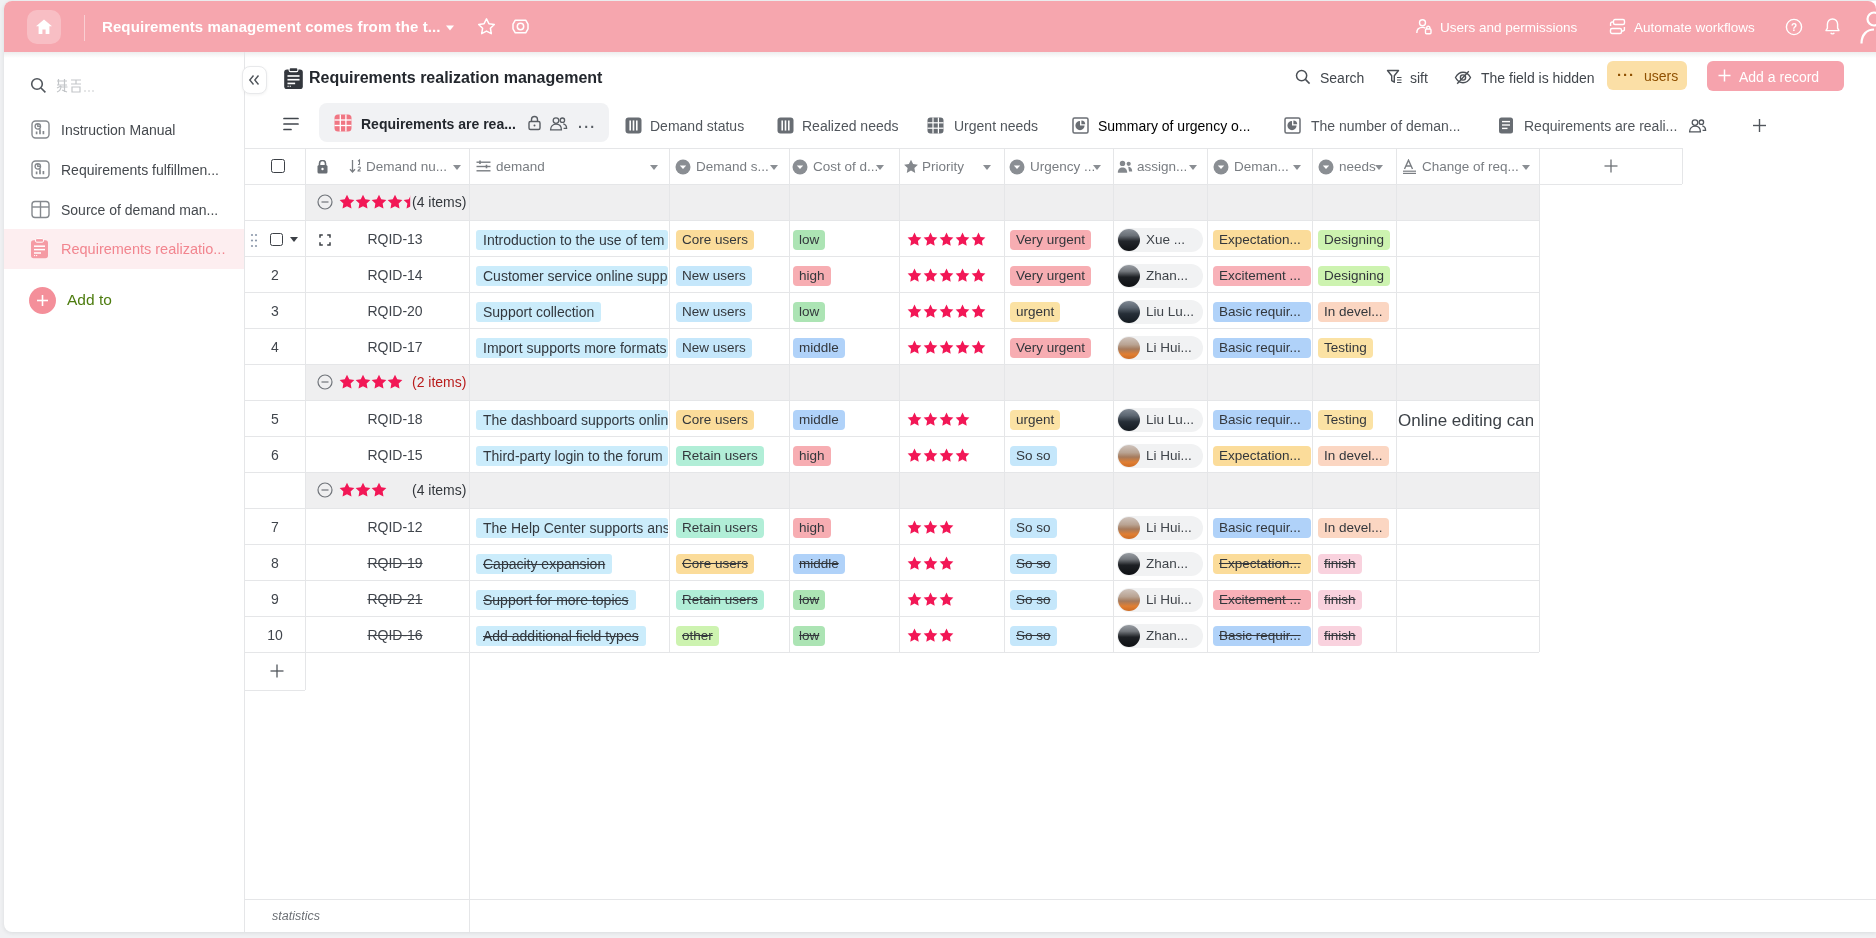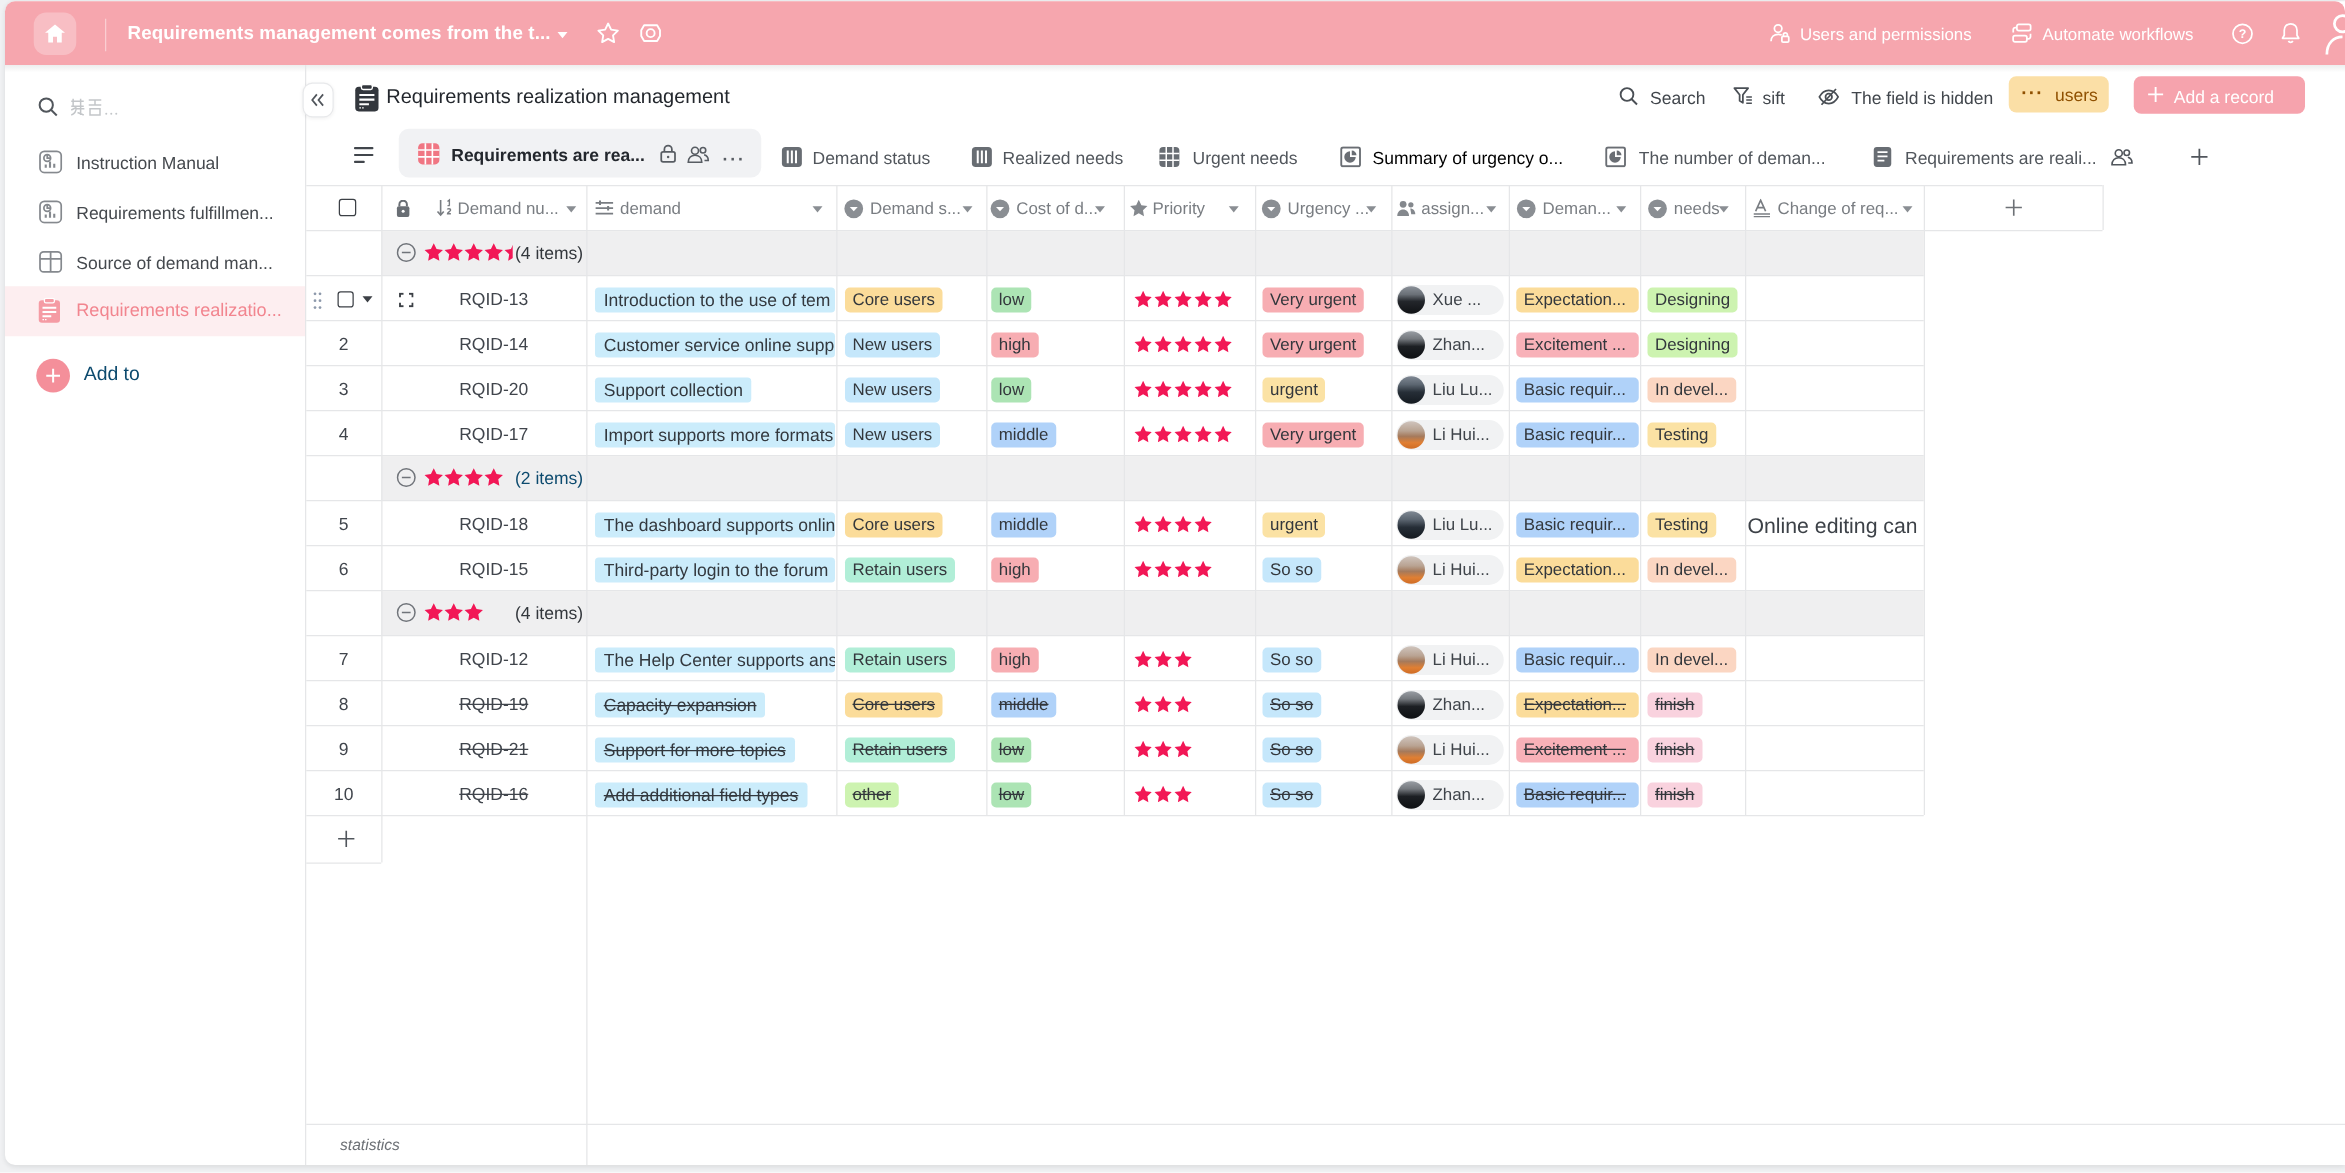--- a/index.html
+++ b/index.html
@@ -117,39 +117,39 @@
     </g>
  <path d="M4 17.6 h4" stroke="#fff" stroke-width="1" stroke-dasharray="1.2 0.8"></path>
 </svg>
 <div class="ab" style="left:61px;top:241px;font-size:14.5px;color:#f2858f;">Requirements realizatio...</div>
 
 <div class="ab" style="left:29px;top:287px;width:27px;height:27px;border-radius:50%;background:#f48f9a;"></div>
 <svg class="ab" style="left:36px;top:294px" width="13" height="13" viewBox="0 0 13 13" stroke="#fff" stroke-width="1.6">
     <line x1="6.5" y1="1" x2="6.5" y2="12"></line>
     <line x1="1" y1="6.5" x2="12" y2="6.5"></line>
   </svg>
-<div class="ab" style="left:67px;top:291px;font-size:15.5px;color:#0c4a6e;">Add to</div>
+<div class="ab" style="left:67px;top:291px;font-size:15.5px;color:#4d7c0f;">Add to</div>
 
 <div class="ab" style="left:242px;top:66px;width:25px;height:28px;border-radius:8px;background:#fff;z-index:6;border:1px solid #e8e9eb;box-sizing:border-box;box-shadow:0 1px 3px rgba(31,35,41,.06);"></div>
 <svg class="ab" style="left:247px;top:73px;z-index:7" width="14" height="14" viewBox="0 0 14 14" fill="none" stroke="#50555b" stroke-width="1.4">
     <path d="M6.5 2.5 L2.8 7 L6.5 11.5"></path>
     <path d="M11.5 2.5 L7.8 7 L11.5 11.5"></path>
   </svg>
 
 <svg class="ab" style="left:283px;top:67px" width="21" height="23" viewBox="0 0 19 21">
  <rect x="1" y="2.2" width="17" height="18" rx="2.6" fill="#33373d"></rect>
  <rect x="5.5" y="0.6" width="8" height="3.6" rx="1.3" fill="#33373d" stroke="#fff" stroke-width="1"></rect>
  <g stroke="#fff" stroke-width="1.5">
       <line x1="4" y1="8.2" x2="15" y2="8.2"></line>
       <line x1="4" y1="11.6" x2="15" y2="11.6"></line>
       <line x1="4" y1="15" x2="11" y2="15"></line>
     </g>
  <path d="M4 17.6 h4" stroke="#fff" stroke-width="1" stroke-dasharray="1.2 0.8"></path>
 </svg>
-<div class="ab" style="left:309px;top:69px;font-size:16px;font-weight:normal;color:#23272d;">Requirements realization management</div>
+<div class="ab" style="left:309px;top:69px;font-size:16px;font-weight:bold;color:#23272d;">Requirements realization management</div>
 
 <svg class="ab" style="left:1295px;top:69px" width="16" height="16" viewBox="0 0 16 16" fill="none" stroke="#4a4f55" stroke-width="1.5">
     <circle cx="6.6" cy="6.6" r="5.1"></circle>
     <line x1="10.4" y1="10.4" x2="14.6" y2="14.6"></line>
   </svg>
 <div class="ab" style="left:1320px;top:70px;font-size:14px;color:#41464c;">Search</div>
 <svg class="ab" style="left:1386px;top:69px" width="17" height="16" viewBox="0 0 17 16" fill="none" stroke="#4a4f55" stroke-width="1.4">
     <path d="M1.5 1.5 H12.5 L8.3 6.8 V13.2 L5.7 11.6 V6.8 Z" stroke-linejoin="round"></path>
     <path d="M11 8.5 h4.5 M11 11 h4.5 M11 13.5 h4.5" stroke-width="1.2"></path>
   </svg>
@@ -406,21 +406,21 @@
   </svg>
 <svg class="star" style="left:355px;top:374.0px" width="16" height="16" viewBox="0 0 15 15">
     <path d="M7.5 0.6 L9.6 4.9 L14.4 5.6 L10.9 8.9 L11.7 13.7 L7.5 11.4 L3.3 13.7 L4.1 8.9 L0.6 5.6 L5.4 4.9 Z" fill="#f21756"></path>
   </svg>
 <svg class="star" style="left:371px;top:374.0px" width="16" height="16" viewBox="0 0 15 15">
     <path d="M7.5 0.6 L9.6 4.9 L14.4 5.6 L10.9 8.9 L11.7 13.7 L7.5 11.4 L3.3 13.7 L4.1 8.9 L0.6 5.6 L5.4 4.9 Z" fill="#f21756"></path>
   </svg>
 <svg class="star" style="left:387px;top:374.0px" width="16" height="16" viewBox="0 0 15 15">
     <path d="M7.5 0.6 L9.6 4.9 L14.4 5.6 L10.9 8.9 L11.7 13.7 L7.5 11.4 L3.3 13.7 L4.1 8.9 L0.6 5.6 L5.4 4.9 Z" fill="#f21756"></path>
   </svg>
-<div class="ab" style="left:412px;top:373.5px;font-size:14px;color:#0c4a6e;">(2 items)</div>
+<div class="ab" style="left:412px;top:373.5px;font-size:14px;color:#b91c1c;">(2 items)</div>
 <div class="groupbg" style="top:473.0px;height:35.0px;"></div>
 <svg class="ab" style="left:317px;top:482.0px" width="16" height="16" viewBox="0 0 16 16" fill="none" stroke="#70747a" stroke-width="1.2">
     <circle cx="8" cy="8" r="7"></circle>
     <line x1="4.5" y1="8" x2="11.5" y2="8"></line>
   </svg>
 <svg class="star" style="left:339px;top:482.0px" width="16" height="16" viewBox="0 0 15 15">
     <path d="M7.5 0.6 L9.6 4.9 L14.4 5.6 L10.9 8.9 L11.7 13.7 L7.5 11.4 L3.3 13.7 L4.1 8.9 L0.6 5.6 L5.4 4.9 Z" fill="#f21756"></path>
   </svg>
 <svg class="star" style="left:355px;top:482.0px" width="16" height="16" viewBox="0 0 15 15">
     <path d="M7.5 0.6 L9.6 4.9 L14.4 5.6 L10.9 8.9 L11.7 13.7 L7.5 11.4 L3.3 13.7 L4.1 8.9 L0.6 5.6 L5.4 4.9 Z" fill="#f21756"></path>

